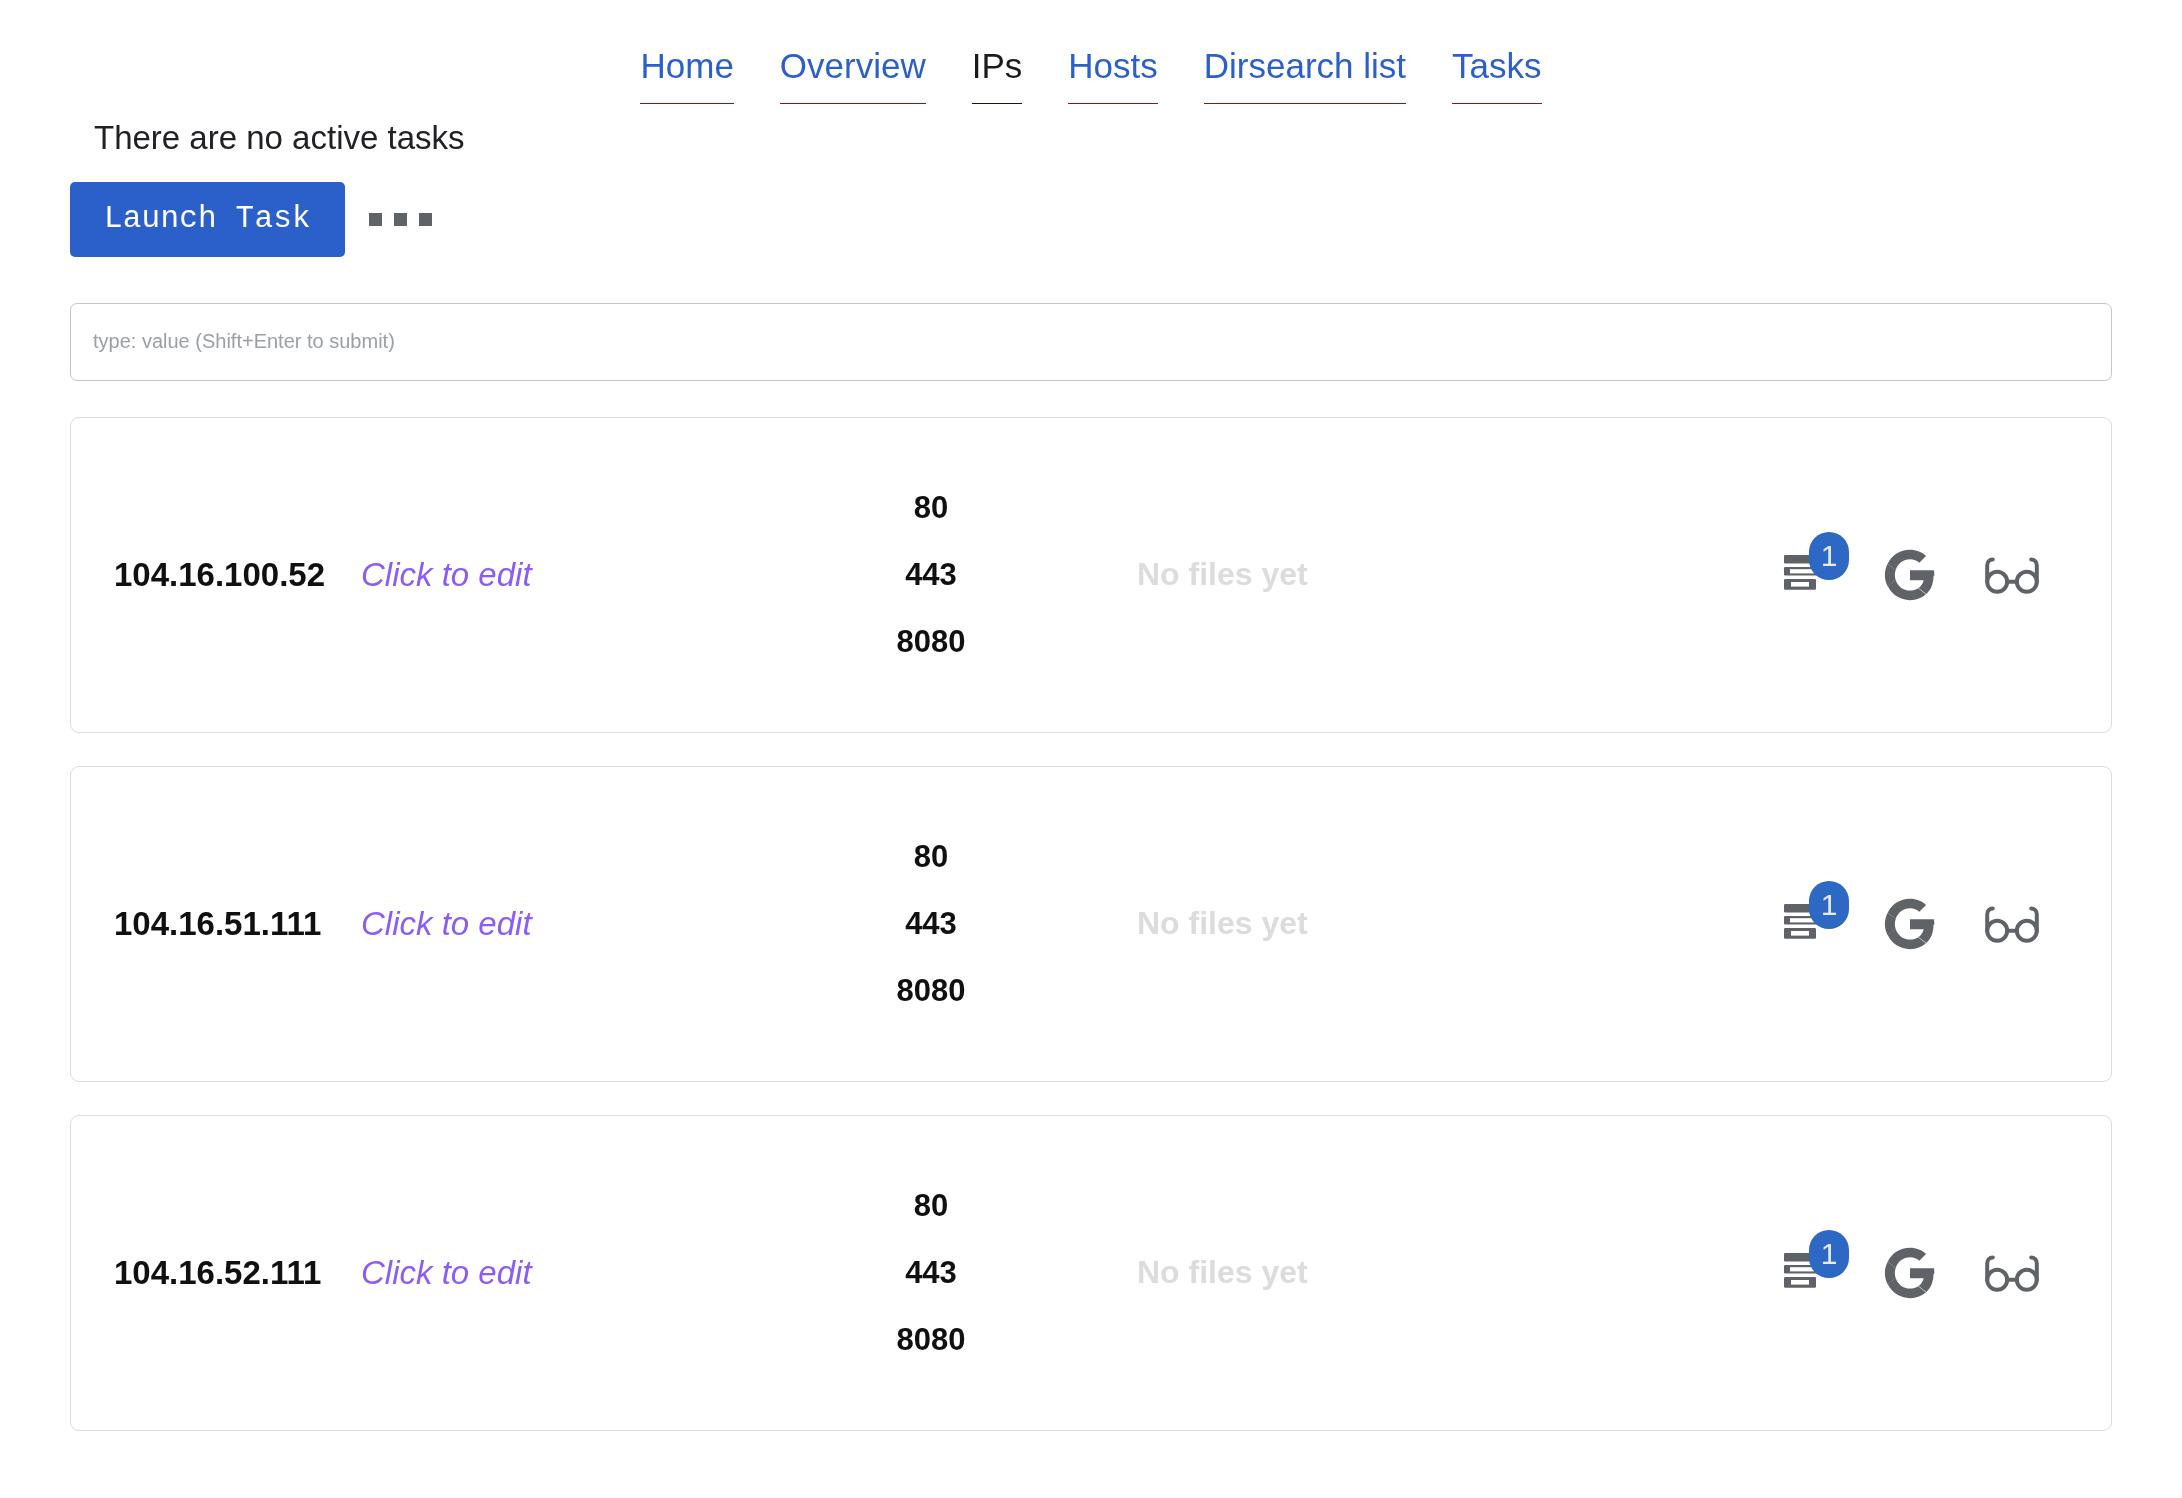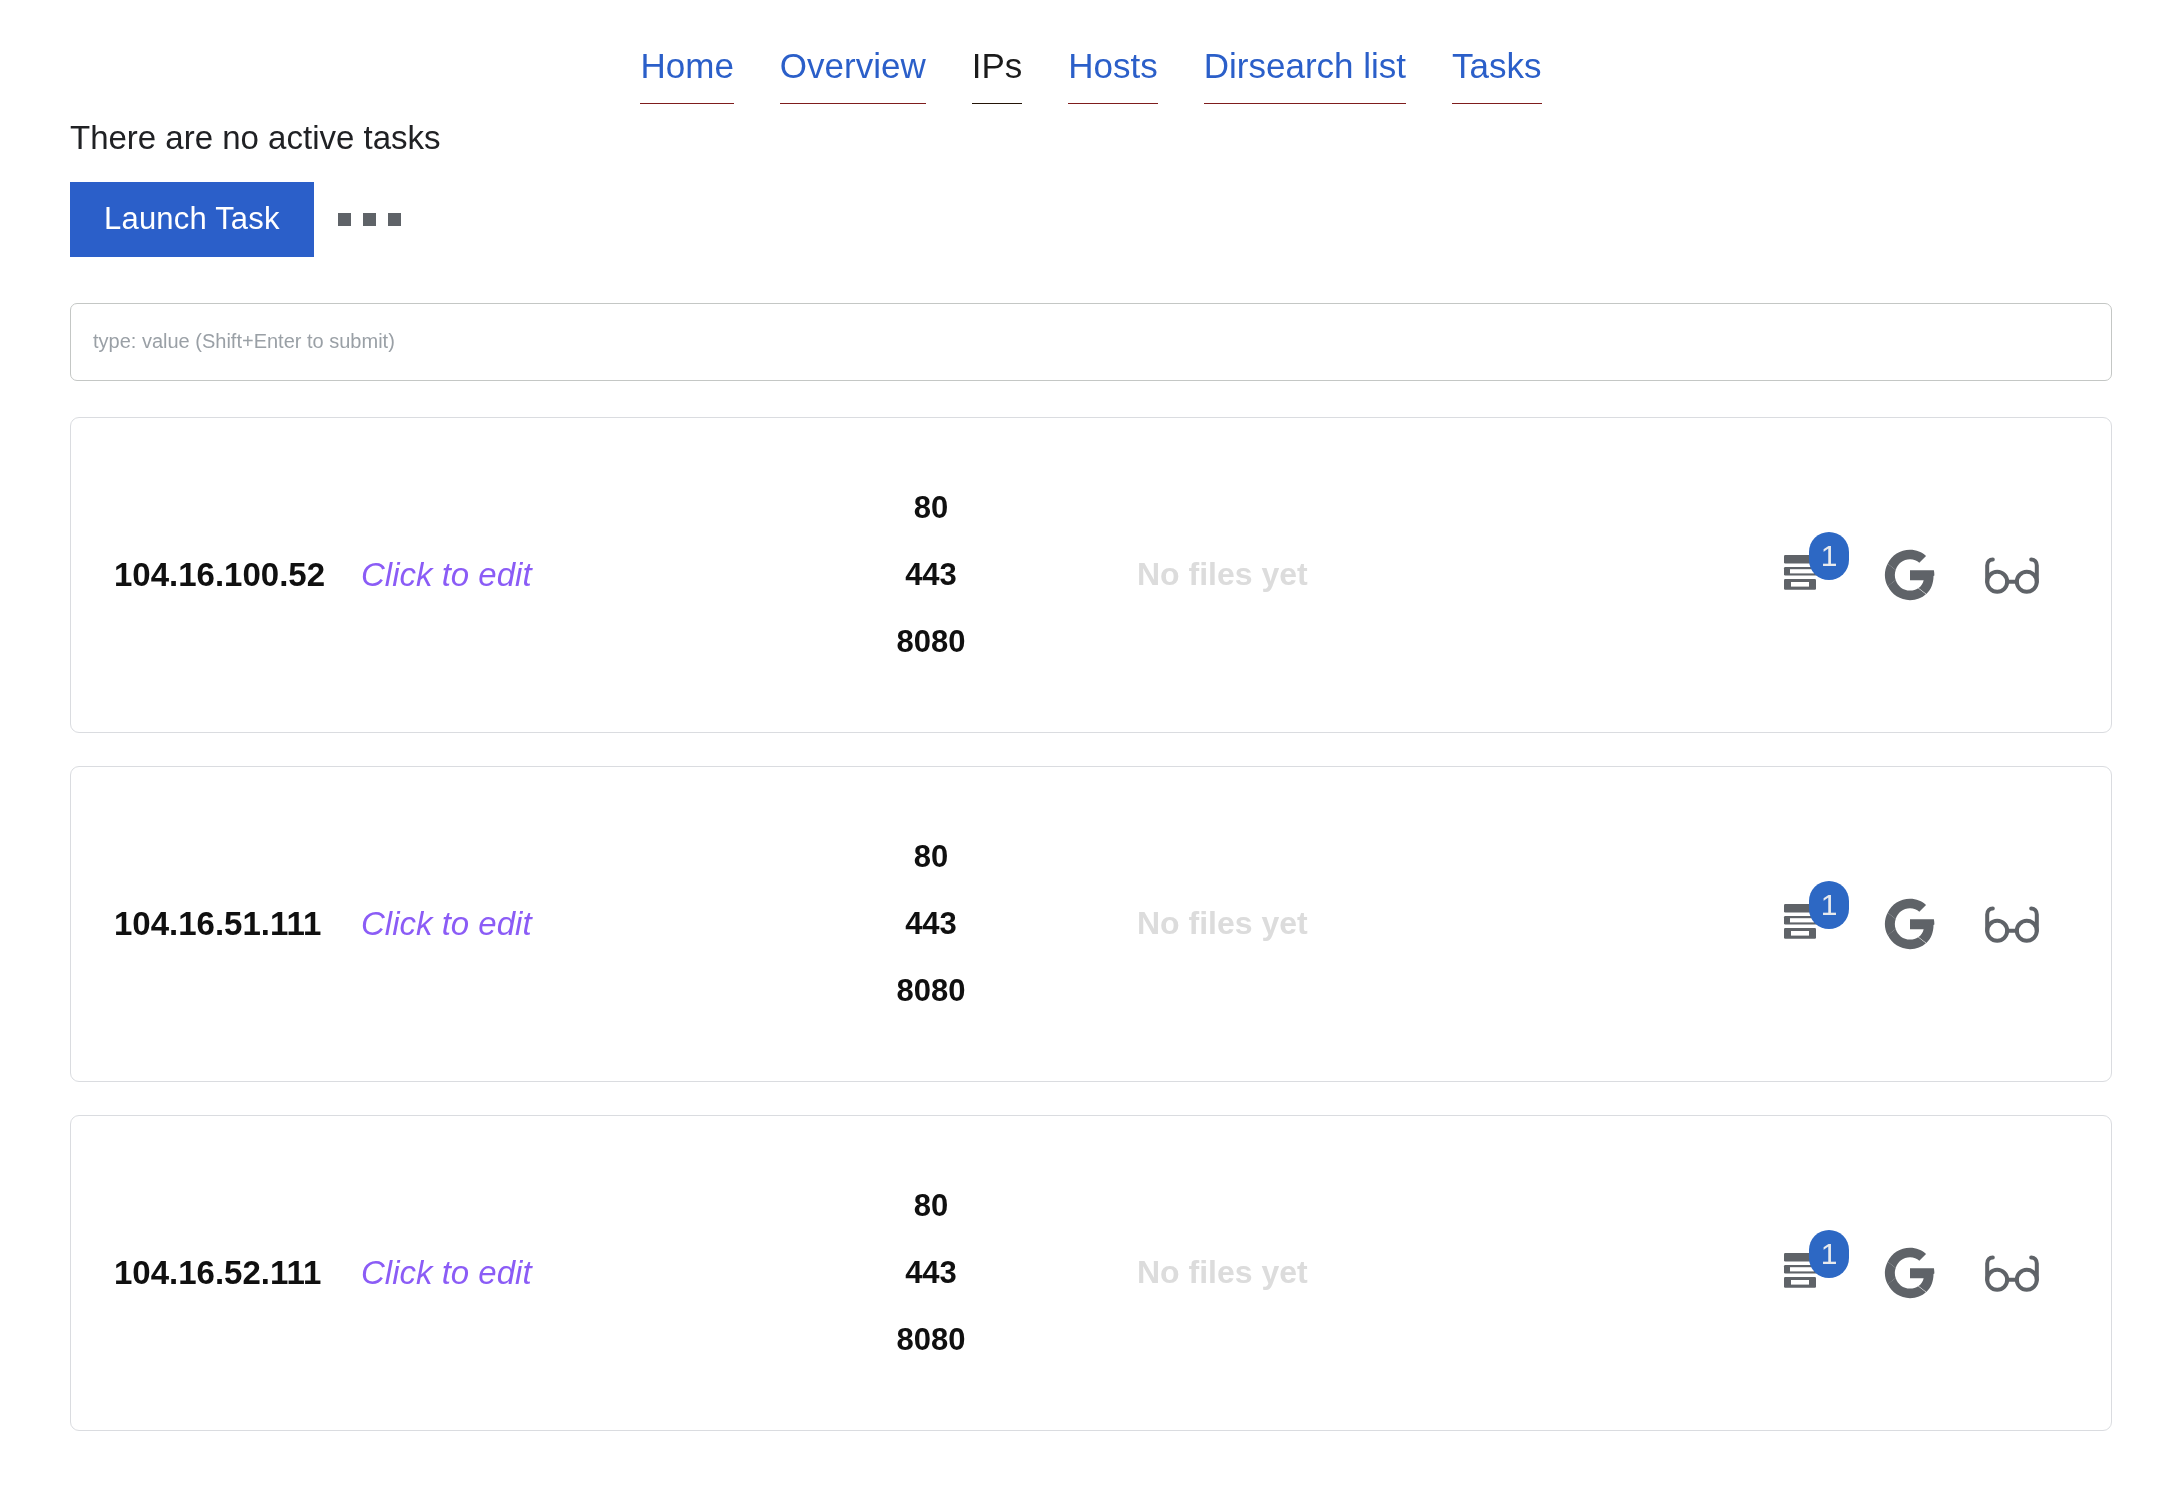--- a/index.html
+++ b/index.html
@@ -33,37 +33,37 @@
     cursor: pointer;
     white-space: nowrap;
   }
   .nav-link.active {
     color: #1b1b1b;
     border-bottom-color: #241508;
   }
 
   
   .task-status {
-    margin: 8px 0 0 70px;
+    margin: 8px 0 0 94px;
     font-size: 33px;
     line-height: 1.2;
     color: #202124;
   }
   .task-controls {
     display: flex;
     align-items: center;
     gap: 12px;
     margin: 24px 0 0 70px;
   }
   .launch-btn {
     background: #2b5fc9;
     color: #ffffff;
     border: none;
-    border-radius: 0;
-    font-family: Liberation Sans, sans-serif;
+    border-radius: 5px;
+    font-family: Liberation Mono, monospace;
     font-size: 31px;
     line-height: 1;
     padding: 21px 34px 23px 34px;
     cursor: pointer;
     letter-spacing: .2px;
   }
   .dots-menu {
     display: flex;
     align-items: center;
     gap: 12px;

